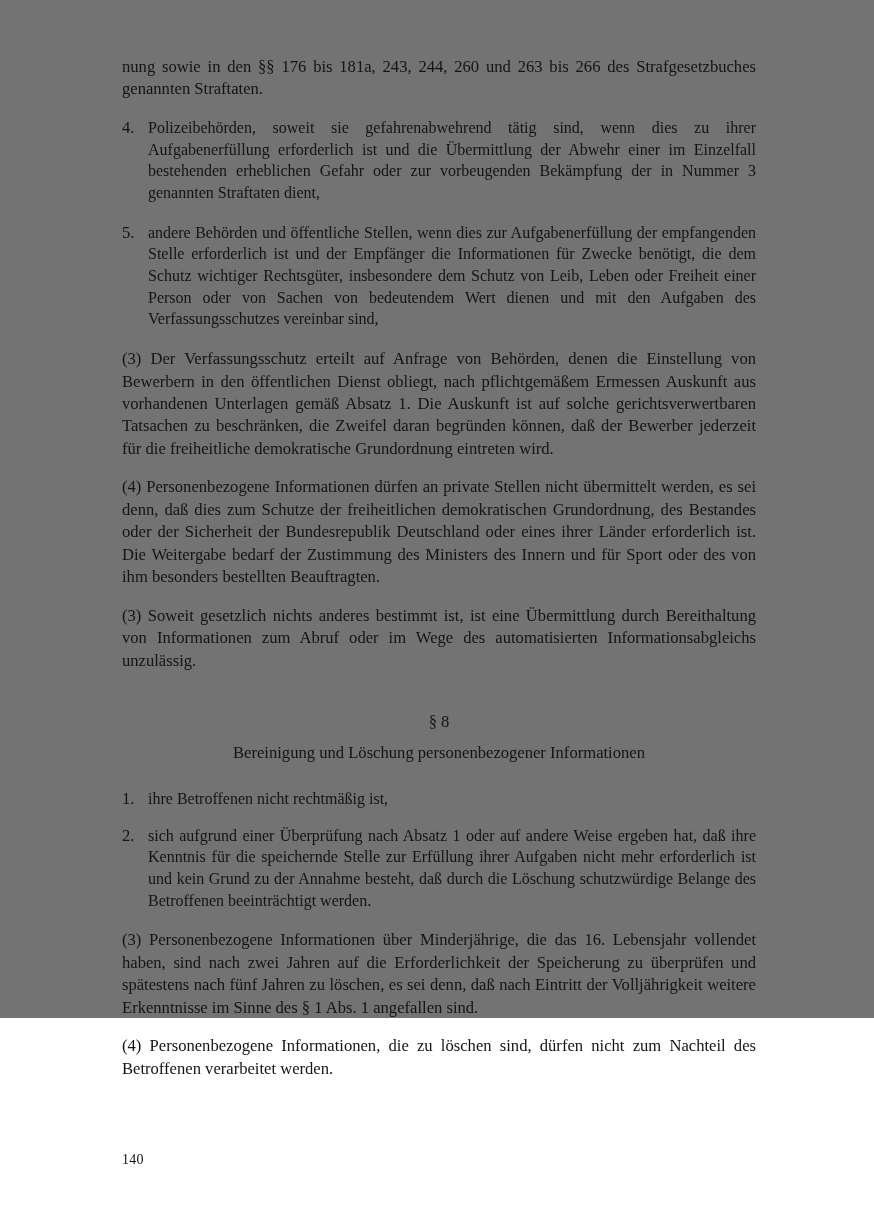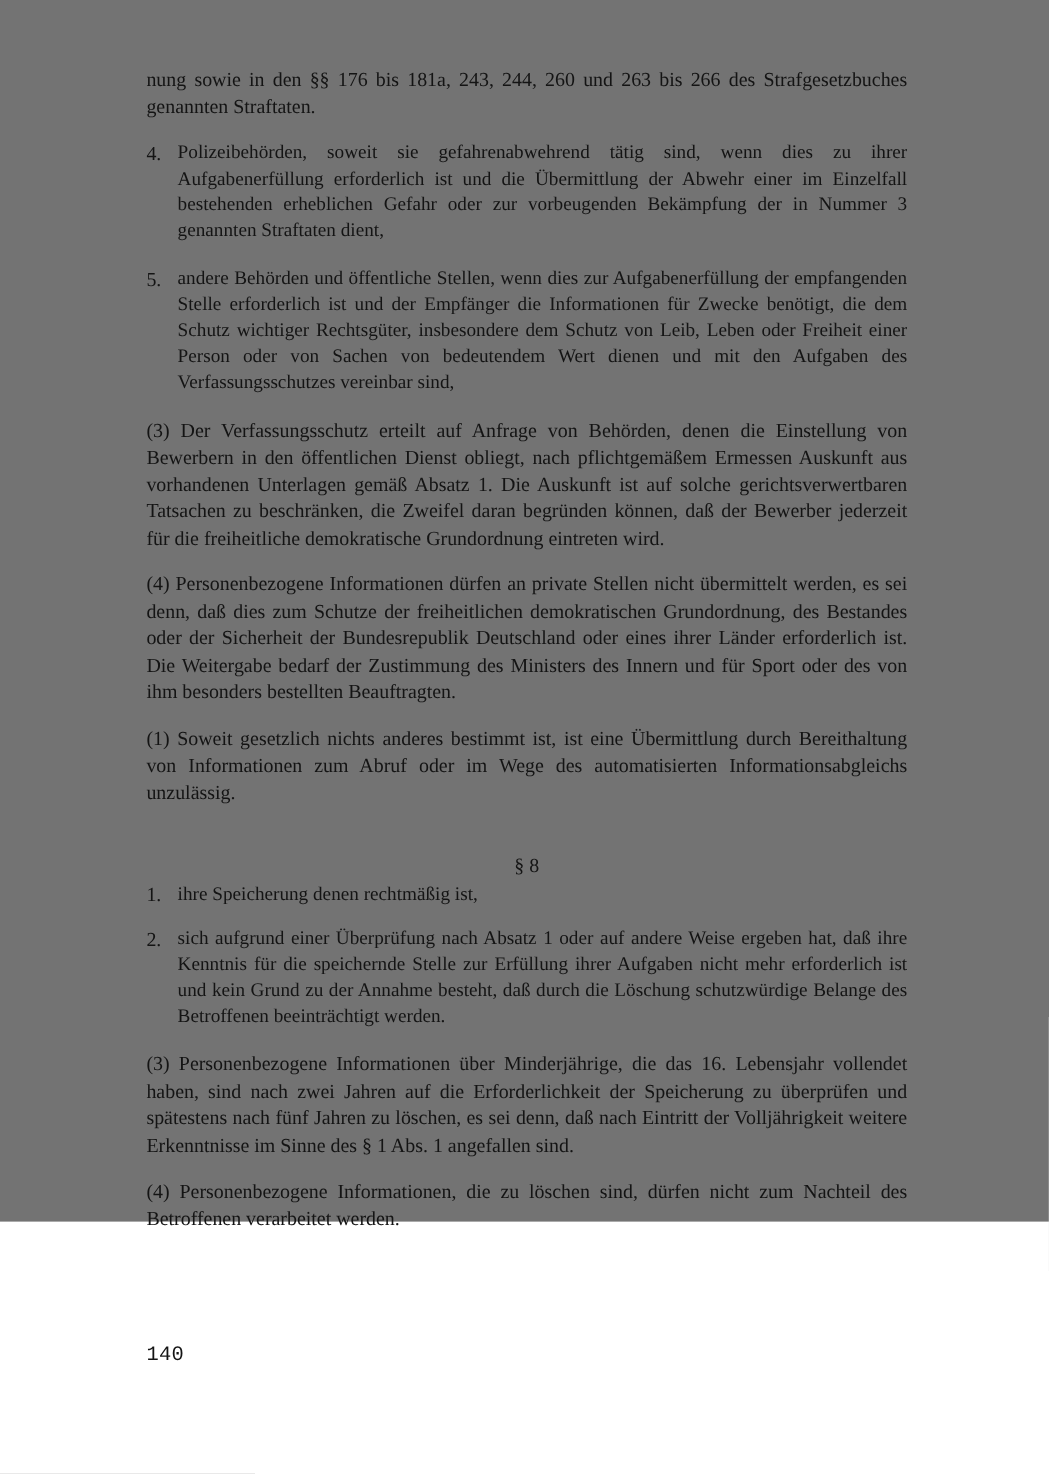--- a/index.html
+++ b/index.html
@@ -66,24 +66,23 @@
   }
   .section-title {
     text-align: center;
     margin: 6px 0 22px 0;
     font-size: 16.6px;
     line-height: 1.5;
   }
   .folio {
     position: absolute;
     left: 122px;
-    top: 1120px;
-    font-size: 17px;
+    top: 1152px;
+    font-size: 14px;
     letter-spacing: 0.3px;
-    font-family: Liberation Mono, monospace;
   }
   .lastpara {
     margin-bottom: 0;
   }
 </style>
 </head>
 <body>
 
 <div class="page">
   <div class="content">
@@ -95,28 +94,29 @@
       <span class="body">Polizeibehörden, soweit sie gefahrenabwehrend tätig sind, wenn dies zu ihrer Aufgabenerfüllung erforderlich ist und die Übermittlung der Abwehr einer im Einzelfall bestehenden erheblichen Gefahr oder zur vorbeugenden Bekämpfung der in Nummer 3 genannten Straftaten dient,</span>
     </div>
 
     <div class="numbered">
       <span class="num">5.</span>
       <span class="body">andere Behörden und öffentliche Stellen, wenn dies zur Aufgabenerfüllung der empfangenden Stelle erforderlich ist und der Empfänger die Informationen für Zwecke benötigt, die dem Schutz wichtiger Rechtsgüter, insbesondere dem Schutz von Leib, Leben oder Freiheit einer Person oder von Sachen von bedeutendem Wert dienen und mit den Aufgaben des Verfassungsschutzes vereinbar sind,</span>
     </div>
 
     <p>(3) Der Verfassungsschutz erteilt auf Anfrage von Behörden, denen die Einstellung von Bewerbern in den öffentlichen Dienst obliegt, nach pflichtgemäßem Ermessen Auskunft aus vorhandenen Unterlagen gemäß Absatz 1. Die Auskunft ist auf solche gerichtsverwertbaren Tatsachen zu beschränken, die Zweifel daran begründen können, daß der Bewerber jederzeit für die freiheitliche demokratische Grundordnung eintreten wird.</p>
     <p>(4) Personenbezogene Informationen dürfen an private Stellen nicht übermittelt werden, es sei denn, daß dies zum Schutze der freiheitlichen demokratischen Grundordnung, des Bestandes oder der Sicherheit der Bundesrepublik Deutschland oder eines ihrer Länder erforderlich ist. Die Weitergabe bedarf der Zustimmung des Ministers des Innern und für Sport oder des von ihm besonders bestellten Beauftragten.</p>
-    <p>(1) Soweit gesetzlich nichts anderes bestimmt ist, ist eine Übermittlung durch Bereithaltung von Informationen zum Abruf oder im Wege des automatisierten Informationsabgleichs unzulässig.</p>
+    <p>(3) Soweit gesetzlich nichts anderes bestimmt ist, ist eine Übermittlung durch Bereithaltung von Informationen zum Abruf oder im Wege des automatisierten Informationsabgleichs unzulässig.</p>
 
     <div class="section-head">§ 8</div>
+    <div class="section-title">Bereinigung und Löschung personenbezogener Informationen</div>
 
 
     <div class="numbered tight">
       <span class="num">1.</span>
-      <span class="body">ihre Speicherung denen rechtmäßig ist,</span>
+      <span class="body">ihre Betroffenen nicht rechtmäßig ist,</span>
     </div>
 
     <div class="numbered">
       <span class="num">2.</span>
       <span class="body">sich aufgrund einer Überprüfung nach Absatz 1 oder auf andere Weise ergeben hat, daß ihre Kenntnis für die speichernde Stelle zur Erfüllung ihrer Aufgaben nicht mehr erforderlich ist und kein Grund zu der Annahme besteht, daß durch die Löschung schutzwürdige Belange des Betroffenen beeinträchtigt werden.</span>
     </div>
 
     <p>(3) Personenbezogene Informationen über Minderjährige, die das 16. Lebensjahr vollendet haben, sind nach zwei Jahren auf die Erforderlichkeit der Speicherung zu überprüfen und spätestens nach fünf Jahren zu löschen, es sei denn, daß nach Eintritt der Volljährigkeit weitere Erkenntnisse im Sinne des § 1 Abs. 1 angefallen sind.</p>
     <p class="lastpara">(4) Personenbezogene Informationen, die zu löschen sind, dürfen nicht zum Nachteil des Betroffenen verarbeitet werden.</p>
 

